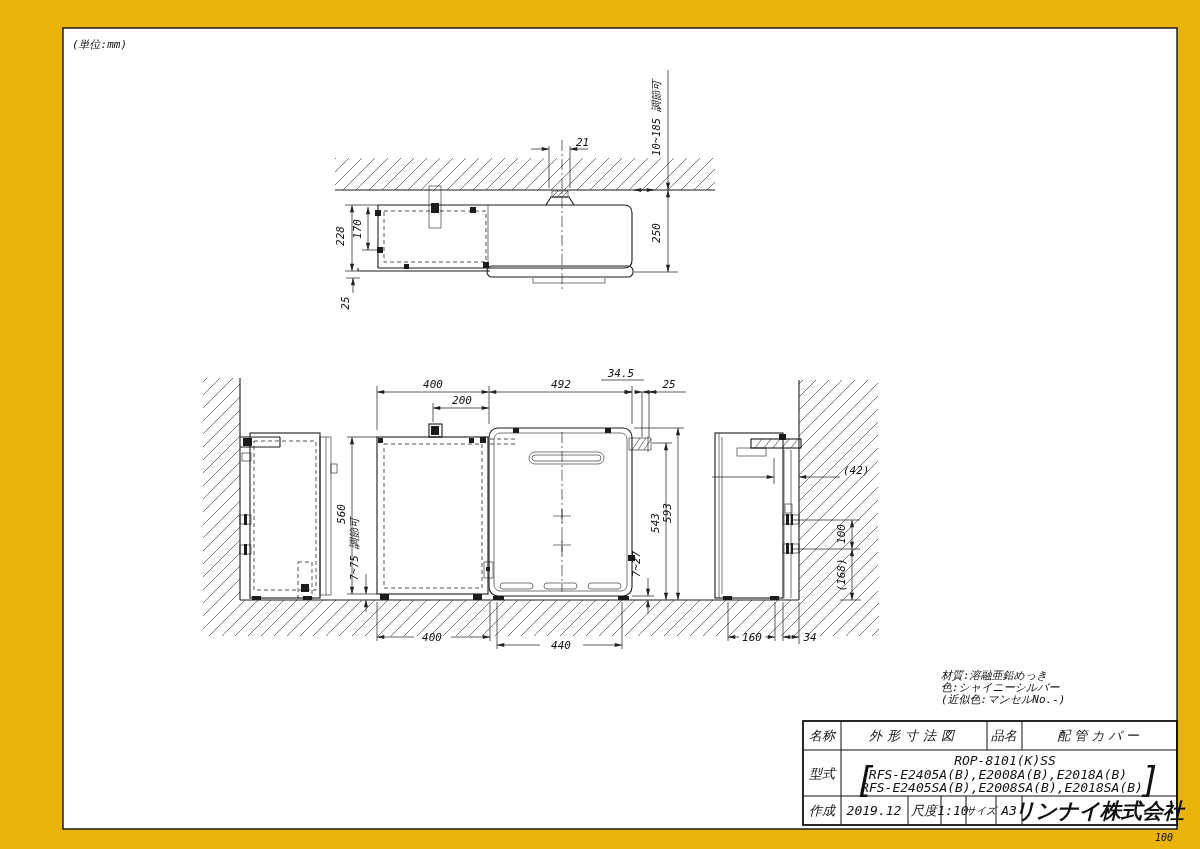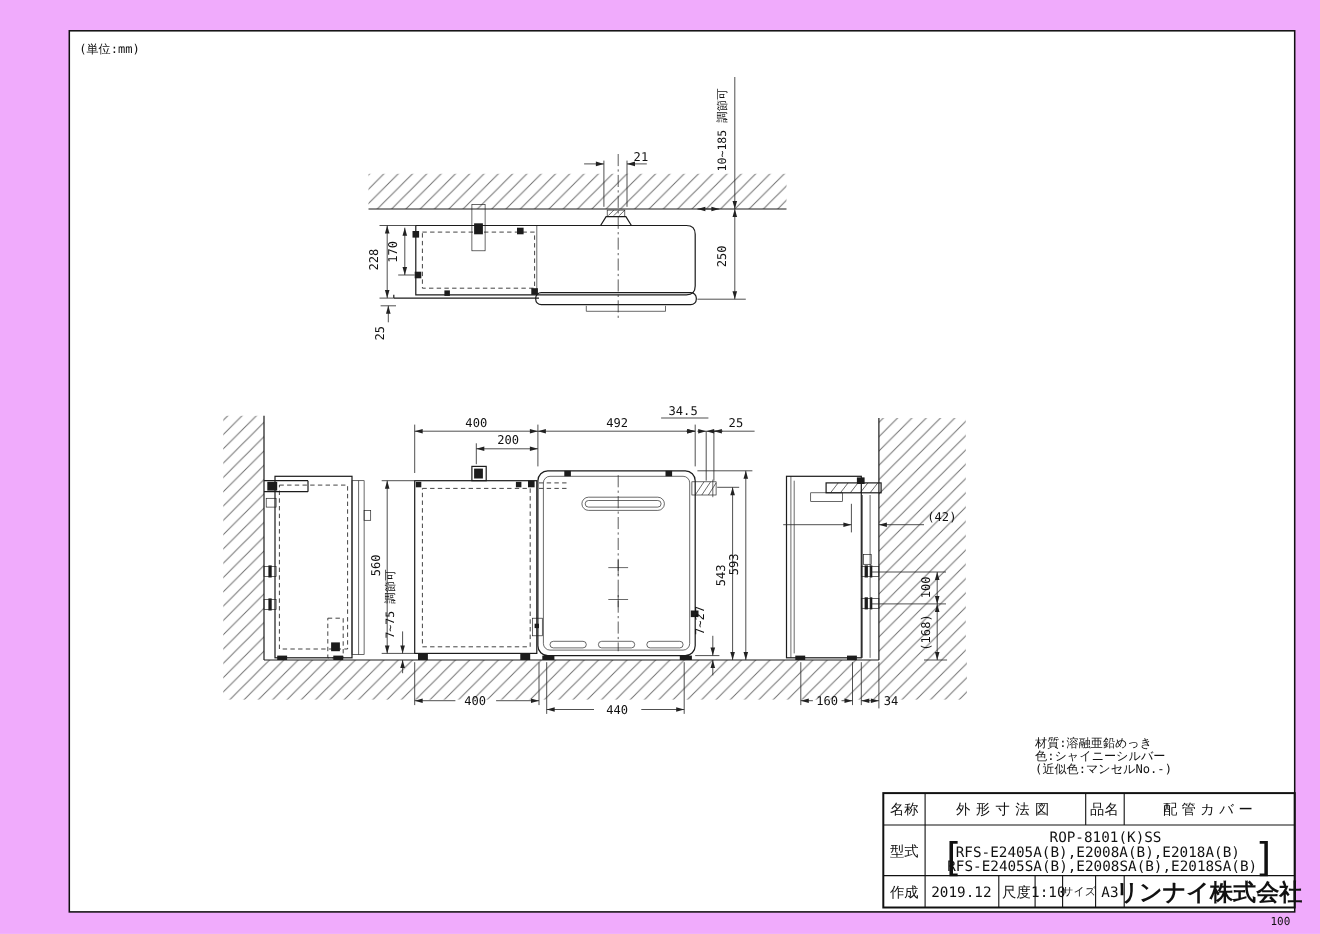--- a/index.html
+++ b/index.html
@@ -1,17 +1,17 @@
 <!DOCTYPE html>
 <html><head>
 <meta charset="utf-8">
 <style>
   html,body{margin:0;padding:0;background:#f2f2f2;}
-  #stage{width:1200px;height:849px;background:#f0abfc;position:relative;
-         font-family:"DejaVu Sans Mono","Liberation Sans",sans-serif;}
+  #stage{width:1200px;height:849px;background:#eab308;position:relative;
+         font-family:"DejaVu Sans Mono","Liberation Sans",sans-serif;font-style:italic;}
   svg{display:block;}
   .g  {stroke:#1c1c1c;stroke-width:1.1;fill:none;}
   .gt {stroke:#1c1c1c;stroke-width:0.6;fill:none;}
   .gd {stroke:#2a2a2a;stroke-width:0.8;fill:none;stroke-dasharray:4 3;}
   .cl {stroke:#2a2a2a;stroke-width:0.7;fill:none;stroke-dasharray:11 3 2 3;}
   .d  {stroke:#2a2a2a;stroke-width:0.75;fill:none;}
   .blk{fill:#1c1c1c;stroke:none;}
   .dim{font-family:"DejaVu Sans Mono","Liberation Sans",sans-serif;font-size:11px;fill:#111;}
   .dimj{font-family:"DejaVu Sans Mono","Liberation Sans",sans-serif;font-size:10.5px;fill:#111;}
   .note{font-family:"DejaVu Sans Mono","Liberation Sans",sans-serif;font-size:11px;fill:#111;}

